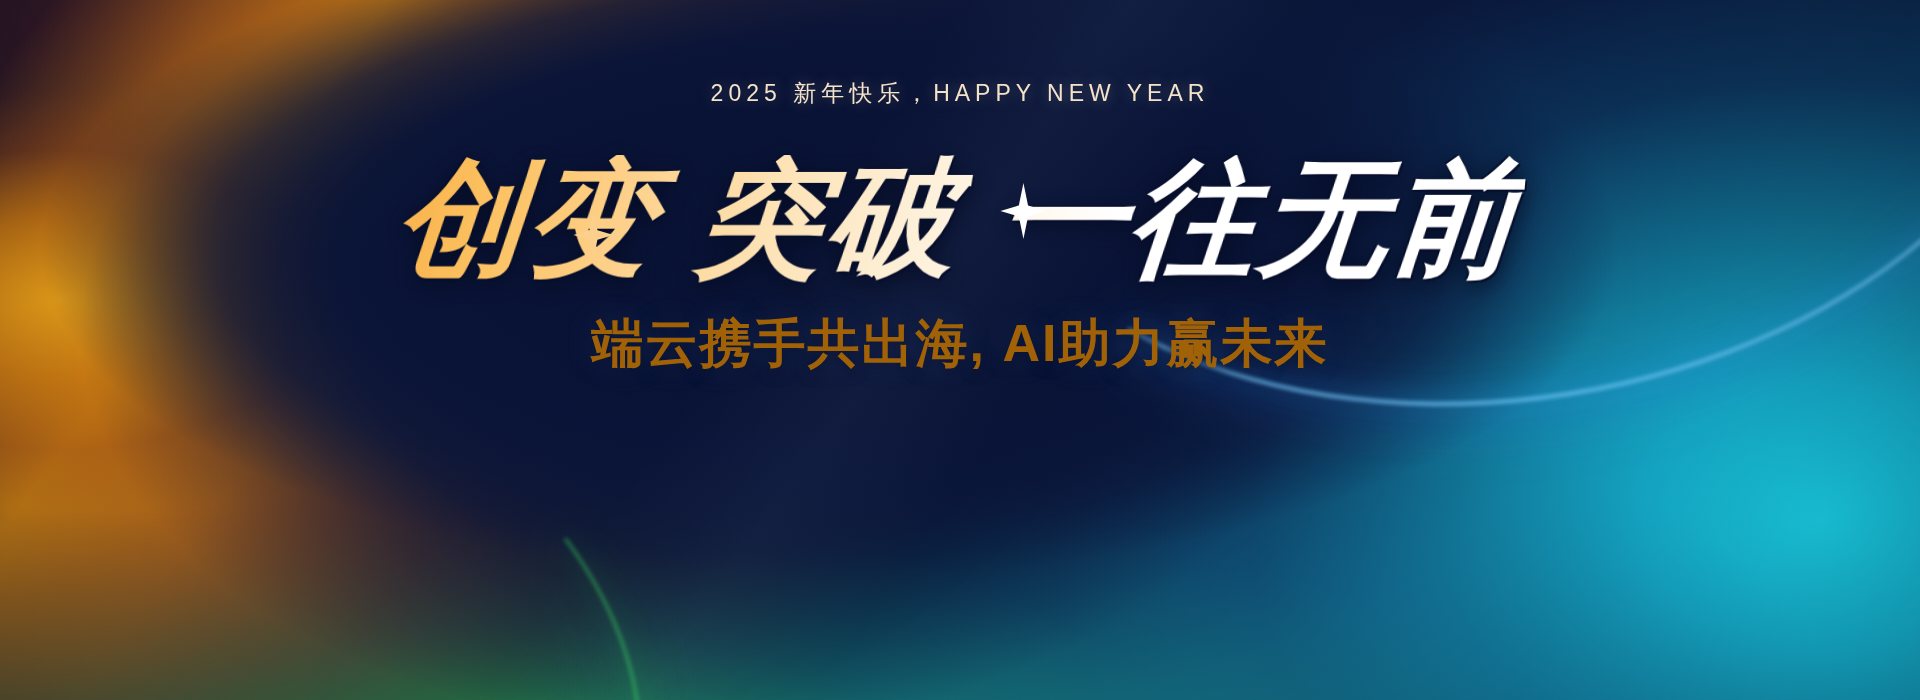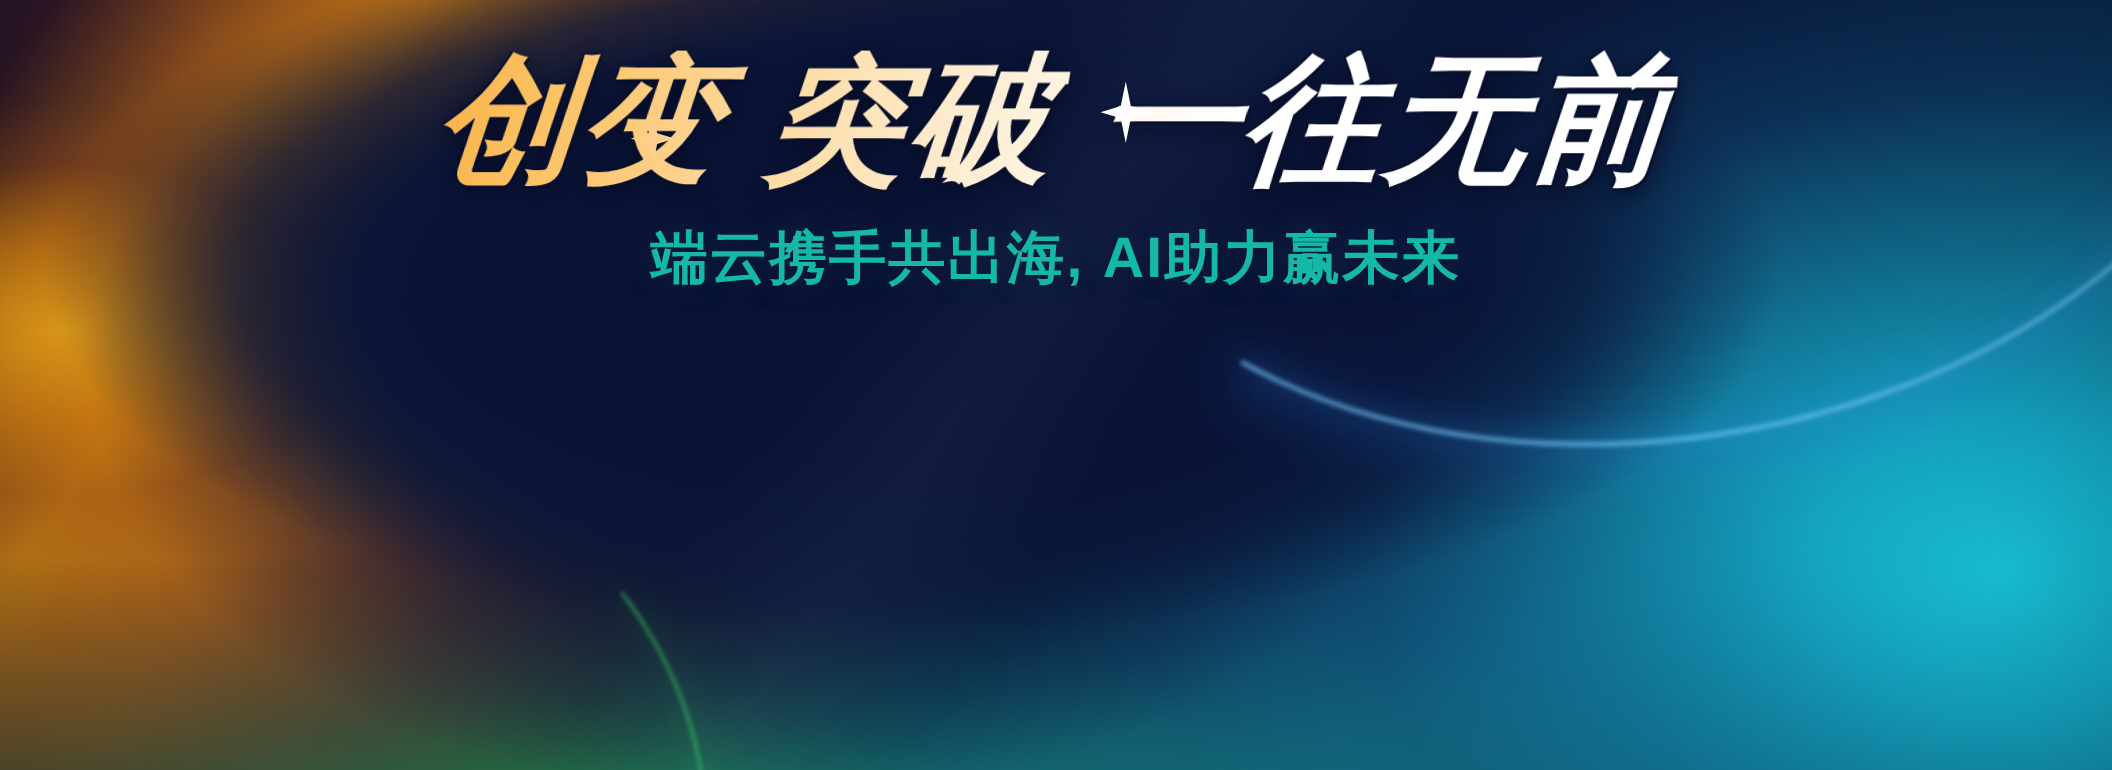--- a/index.html
+++ b/index.html
@@ -249,21 +249,21 @@
     pointer-events:none;
   }
   .sparkle.s1 { left:176px; top:56px; width:40px; height:48px; background:#fcd08c; }
   .sparkle.s2 { left:603px; top:28px; width:46px; height:56px; background:#ffffff; }
 
   .subhead {
     margin-top:26px;
     font-size:52px;
     font-weight:700;
     letter-spacing:2px;
-    color:#14b8a6;
+    color:#a16207;
     white-space:nowrap;
     text-shadow:0 3px 14px rgba(4,12,40,0.70),
                 0 0 30px rgba(120,180,255,0.18);
   }
 </style>
 </head>
 <body>
 
 <div id="banner">
 
@@ -280,20 +280,21 @@
   <div class="arc-blue-soft"></div>
   <div class="arc-blue"></div>
   <div class="arc-green-soft"></div>
   <div class="arc-green"></div>
 
   <div class="bg-layer bg-sheen"></div>
   <div class="bg-layer bg-vignette"></div>
 
   <div id="content">
 
+    <div class="eyebrow">2025 新年快乐，HAPPY NEW YEAR</div>
 
     <div class="headline-wrap">
       <div class="headline">创变 突破 一往无前</div>
       <span class="sparkle s1"></span>
       <span class="sparkle s2"></span>
     </div>
 
     <div class="subhead">端云携手共出海, AI助力赢未来</div>
 
   </div>

